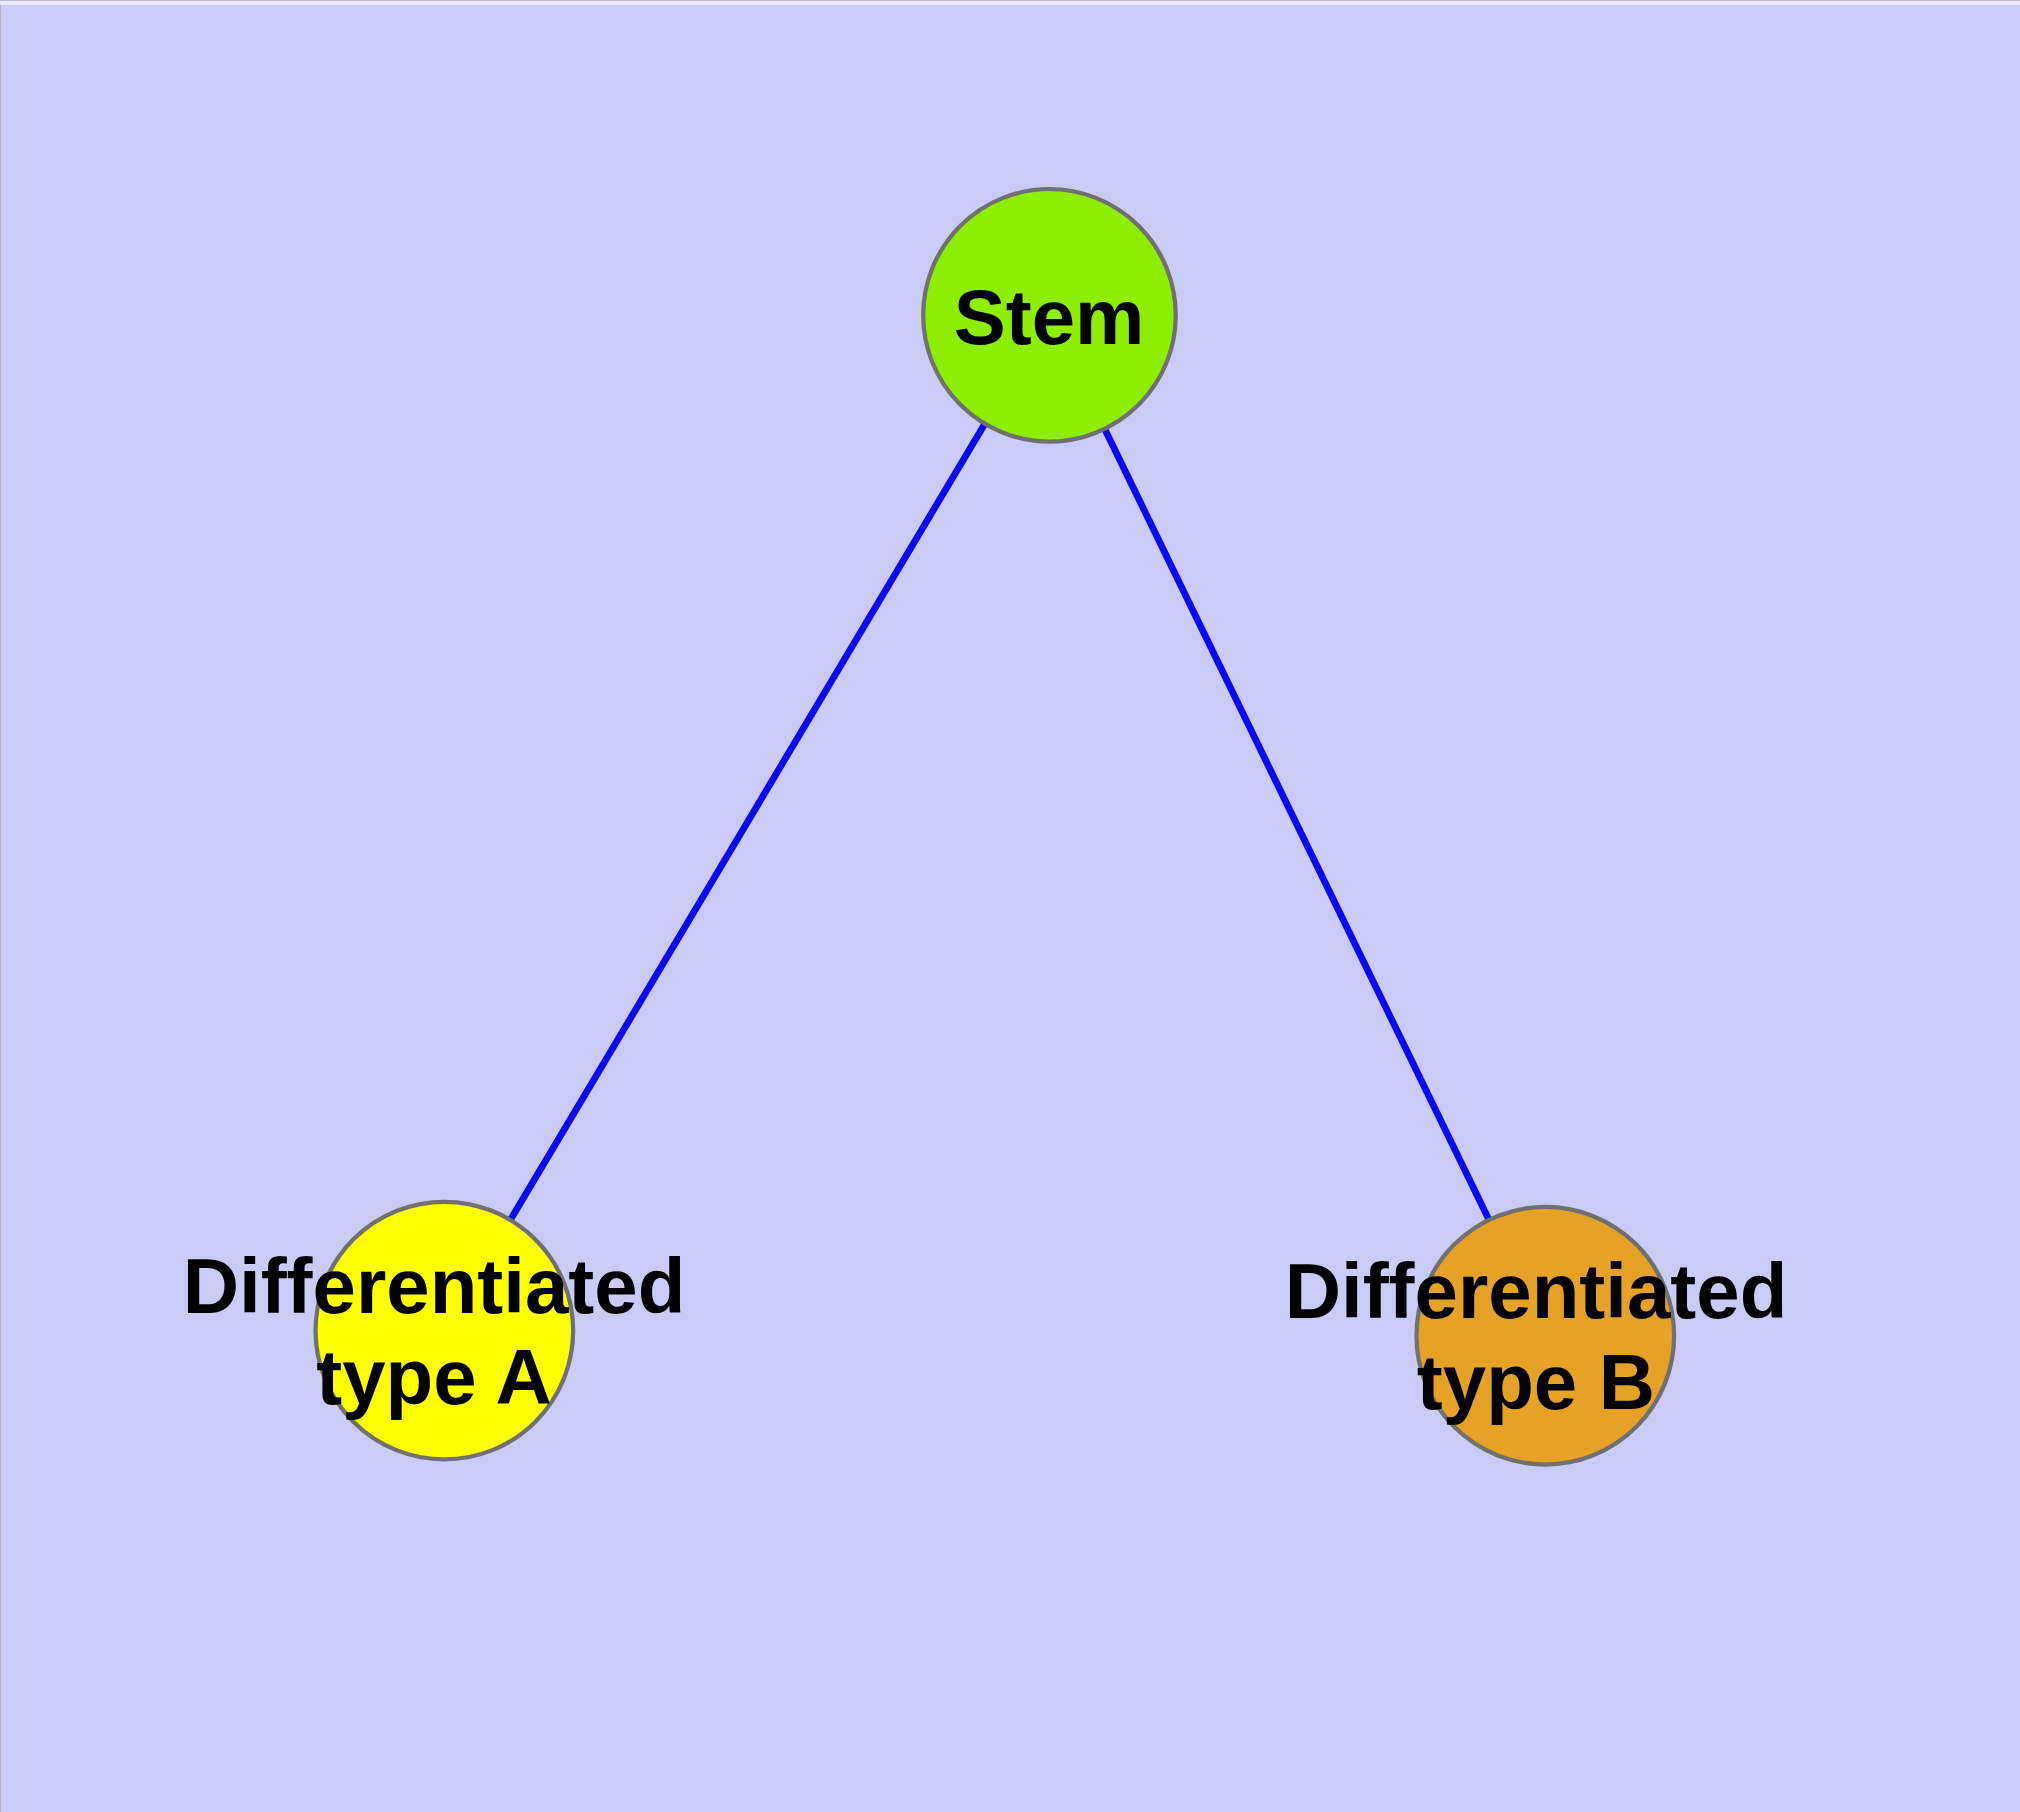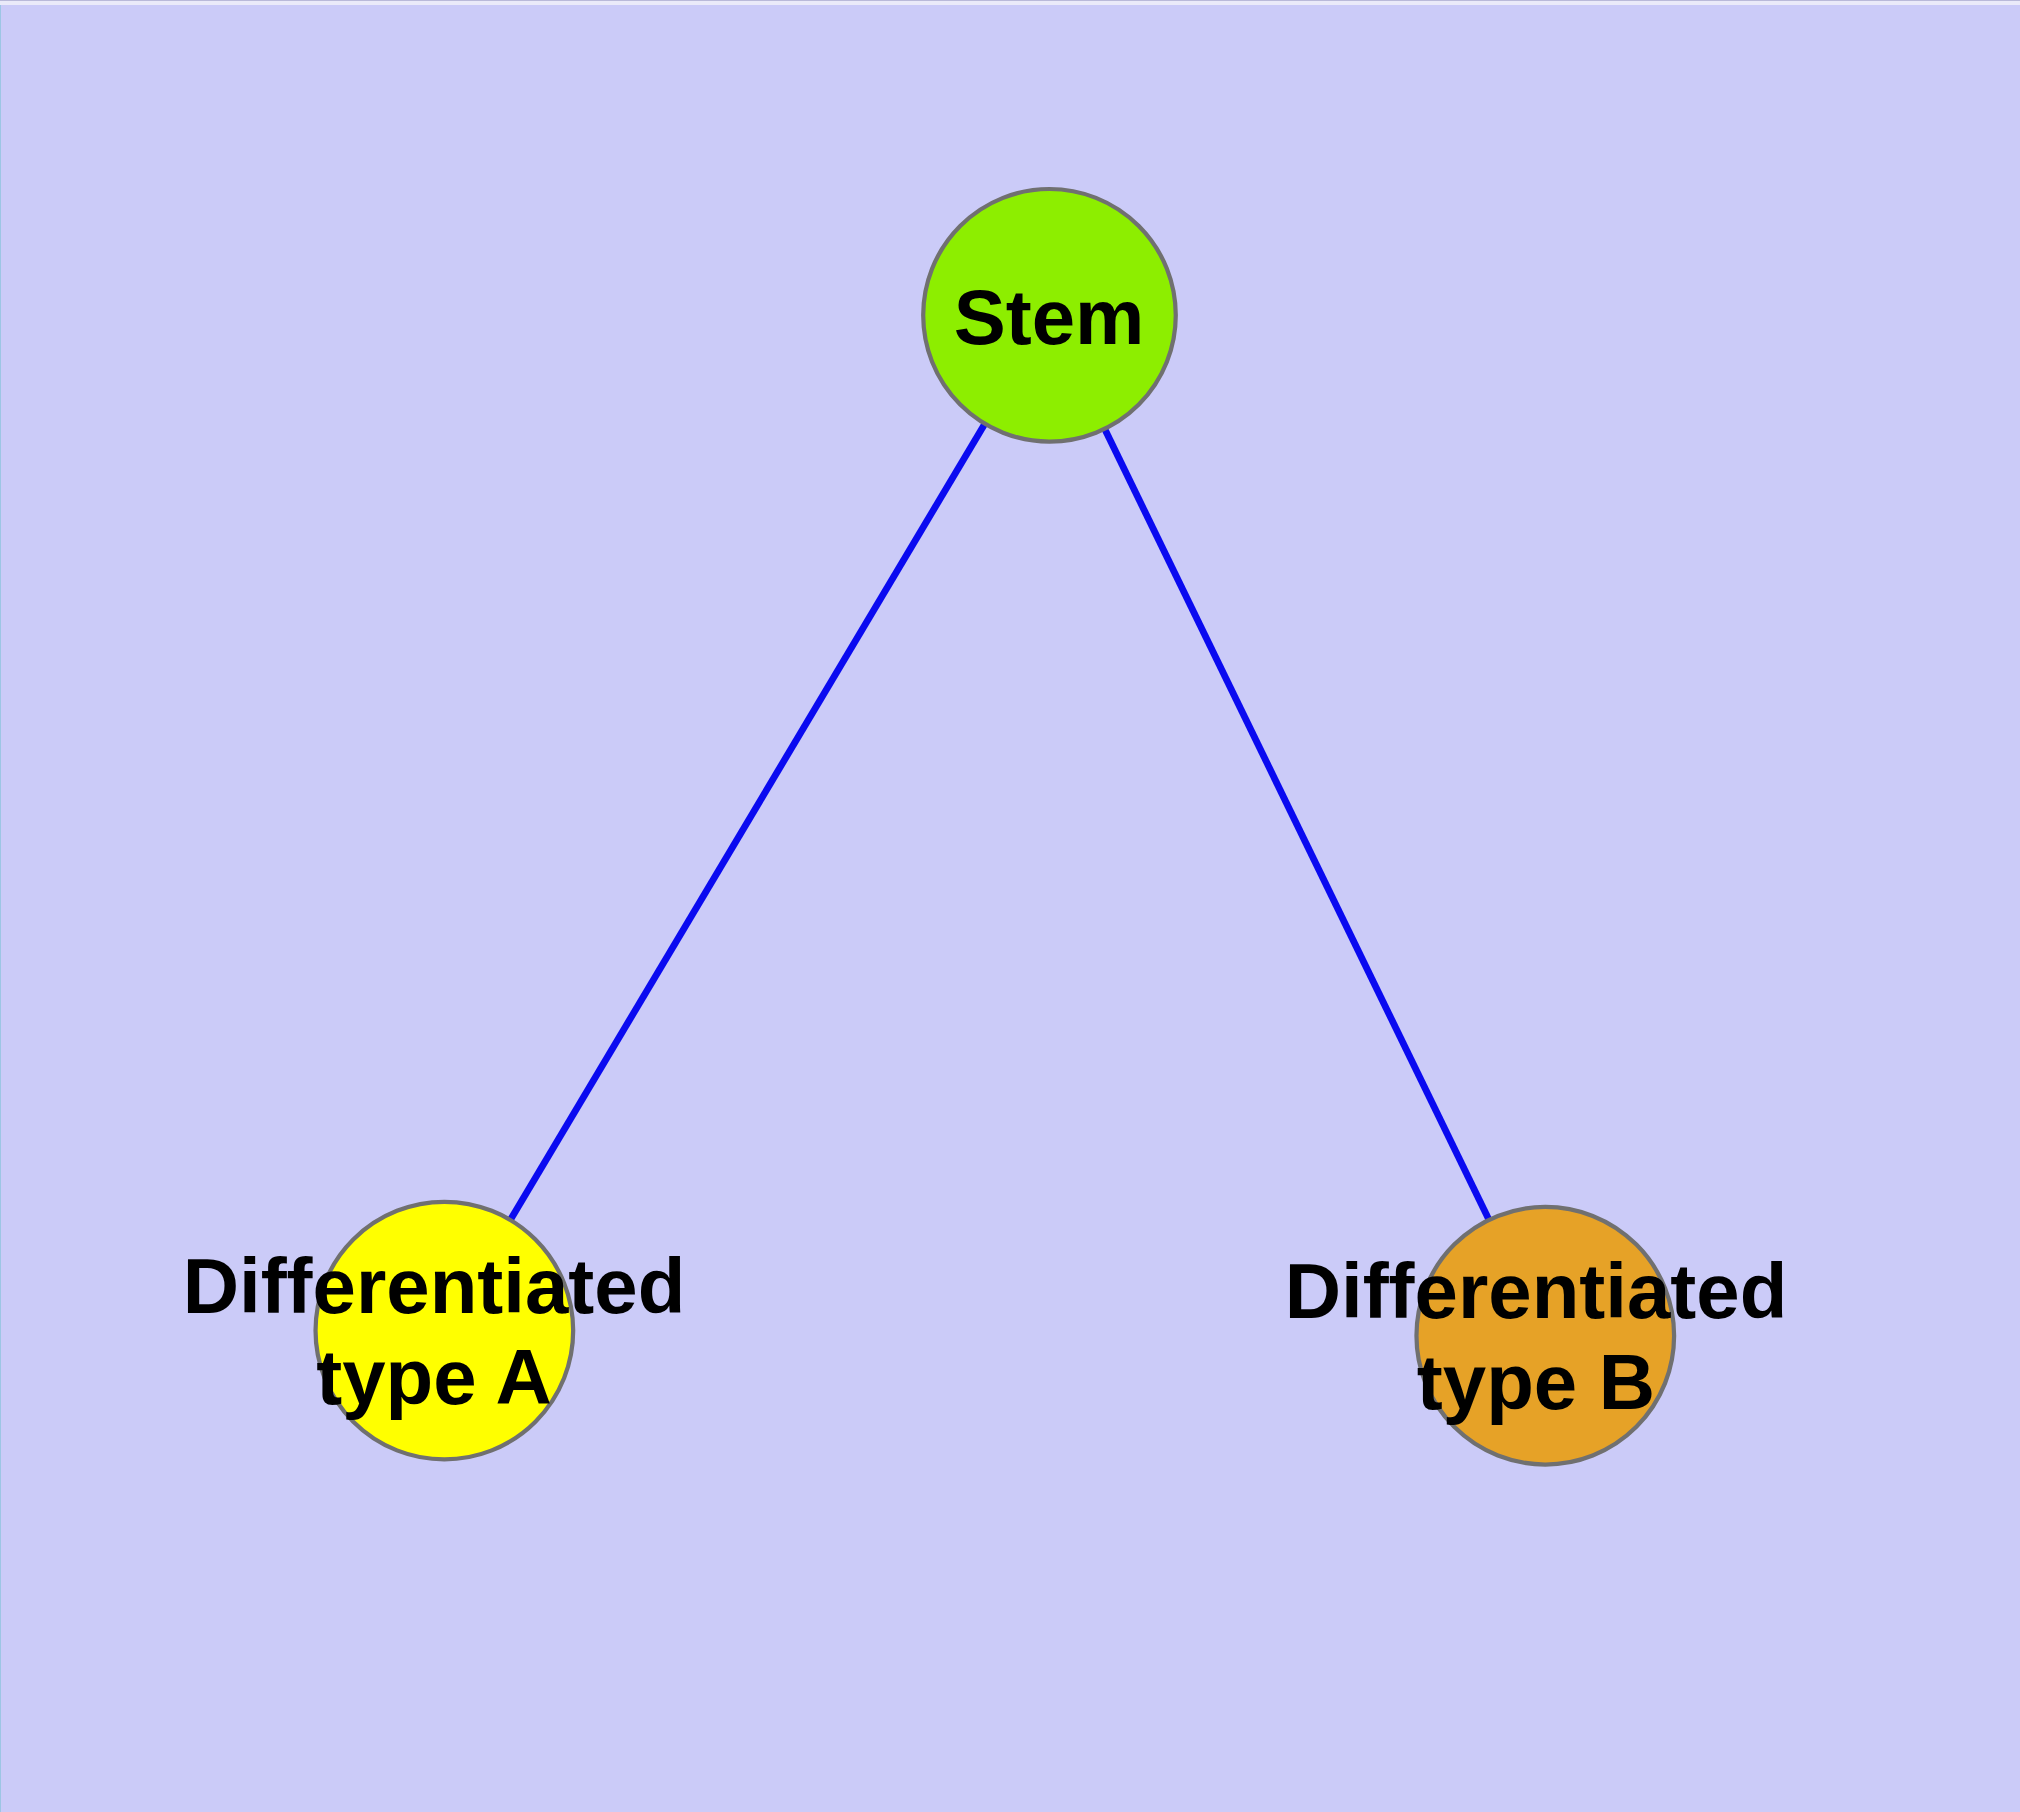--- a/index.html
+++ b/index.html
@@ -7,21 +7,21 @@
     padding: 0;
     width: 2021px;
     height: 1812px;
     overflow: hidden;
     font-family: "Liberation Sans", sans-serif;
   }
   .canvas {
     position: relative;
     width: 2021px;
     height: 1812px;
-    background: #14b8a6;
+    background: #a16207;
   }
   .top-strip {
     position: absolute;
     top: 0; left: 0; right: 0;
     height: 4.2px;
     background: #EAEAF9;
     border-top: 0.8px solid #B9B9D9;
   }
   svg.graph {
     position: absolute;

